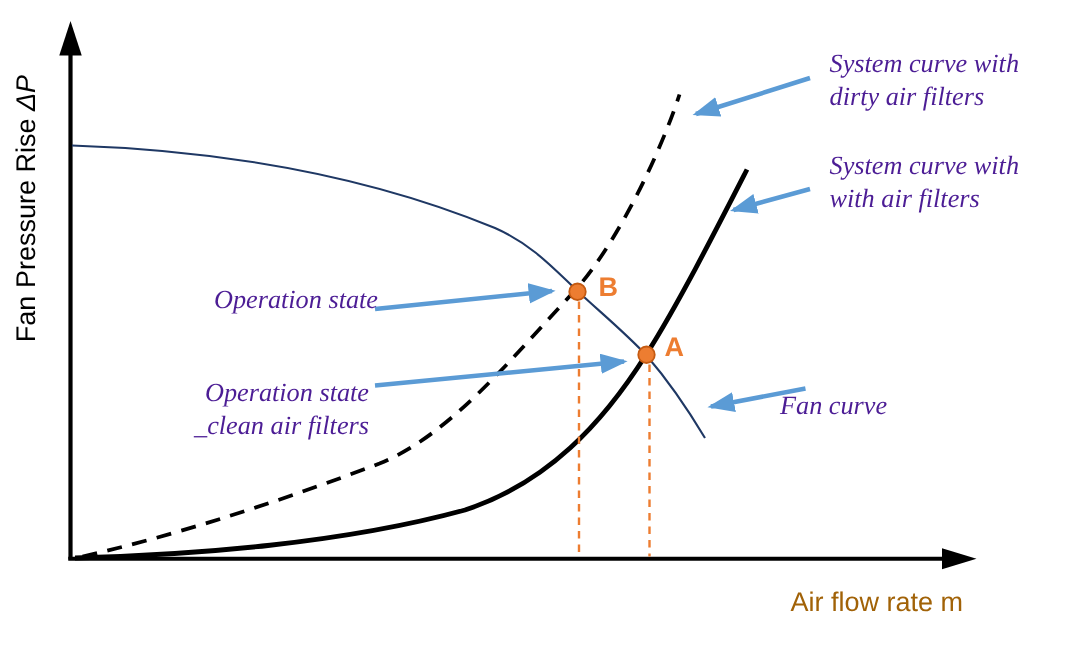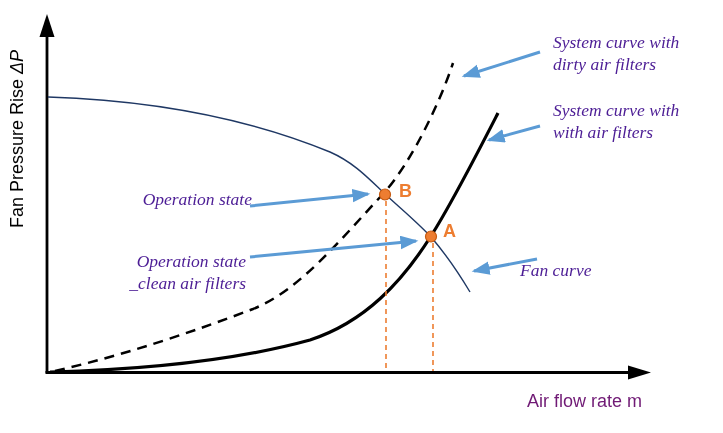--- a/index.html
+++ b/index.html
@@ -6,21 +6,21 @@
   .stage {
     position:relative; width:723px; height:433px; background:#ffffff;
     font-family:"Liberation Sans", sans-serif; overflow:hidden;
   }
   .stage svg { position:absolute; left:0; top:0; }
   .curve-label {
     position:absolute; font-family:"Liberation Serif", serif; font-style:italic;
     font-size:17.5px; line-height:1.26; color:#4c1d95; white-space:nowrap;
   }
   .curve-label.centered { text-align:right; white-space:normal; }
-  .axis-label { position:absolute; font-size:18px; color:#701a75; white-space:nowrap; }
+  .axis-label { position:absolute; font-size:18px; color:#a16207; white-space:nowrap; }
   .y-axis-label {
     position:absolute; left:-110px; top:126px; width:260px; height:26px;
     transform:rotate(-90deg); transform-origin:center;
     text-align:center; font-size:18px; color:#000; white-space:nowrap;
   }
   .y-axis-label .sym { font-style:italic; }
   .pt-label {
     position:absolute; font-weight:bold; font-size:18px; color:#ED7D31;
     font-family:"Liberation Sans", sans-serif;
   }

